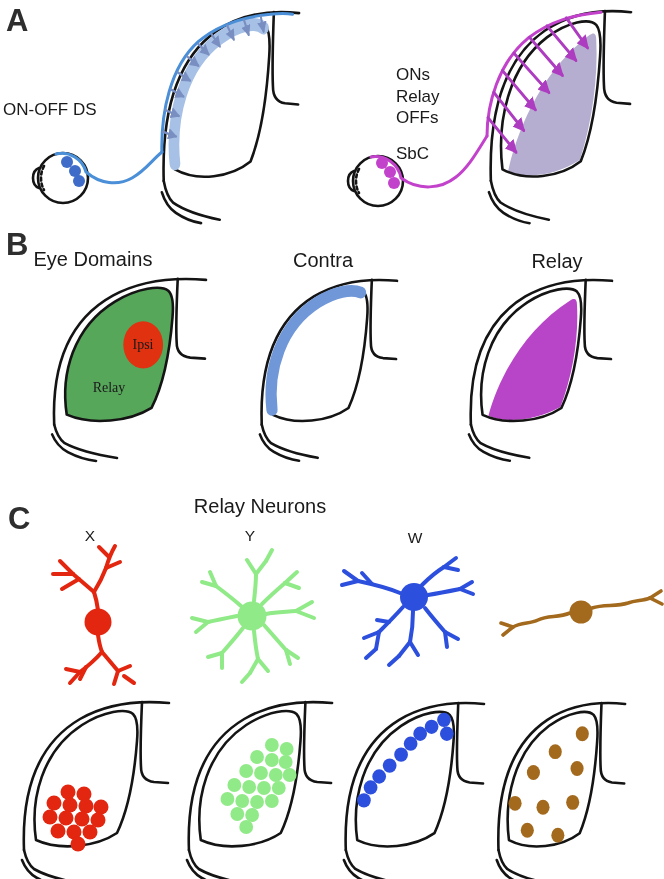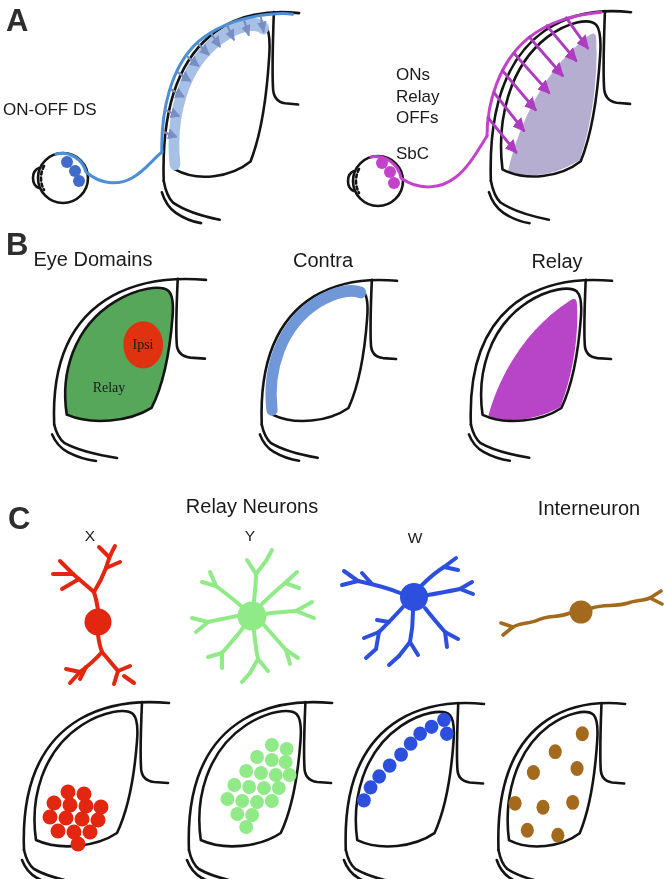--- a/index.html
+++ b/index.html
@@ -311,18 +311,17 @@
   <div class="lbl small" style="left:396px;top:144px">SbC</div>
 
   <div class="lbl panel-letter" style="left:6px;top:226px">B</div>
   <div class="lbl title ctr" style="left:93px;top:247px">Eye Domains</div>
   <div class="lbl title ctr" style="left:323px;top:248px">Contra</div>
   <div class="lbl title ctr" style="left:557px;top:249px">Relay</div>
   <div class="lbl tiny ctrboth" style="left:143px;top:345px">Ipsi</div>
   <div class="lbl tiny ctrboth" style="left:109px;top:388px">Relay</div>
 
   <div class="lbl panel-letter" style="left:8px;top:500px">C</div>
-  <div class="lbl title ctr" style="left:252px;top:494px">Relay Neurons</div>
-  <div class="lbl title ctr" style="left:589px;top:496px">Interneuron</div>
+  <div class="lbl title ctr" style="left:260px;top:494px">Relay Neurons</div>
   <div class="lbl nlabel ctr" style="left:90px;top:527px">X</div>
   <div class="lbl nlabel ctr" style="left:250px;top:527px">Y</div>
   <div class="lbl nlabel ctr" style="left:415px;top:529px">W</div>
 </div>
 
 </body></html>

